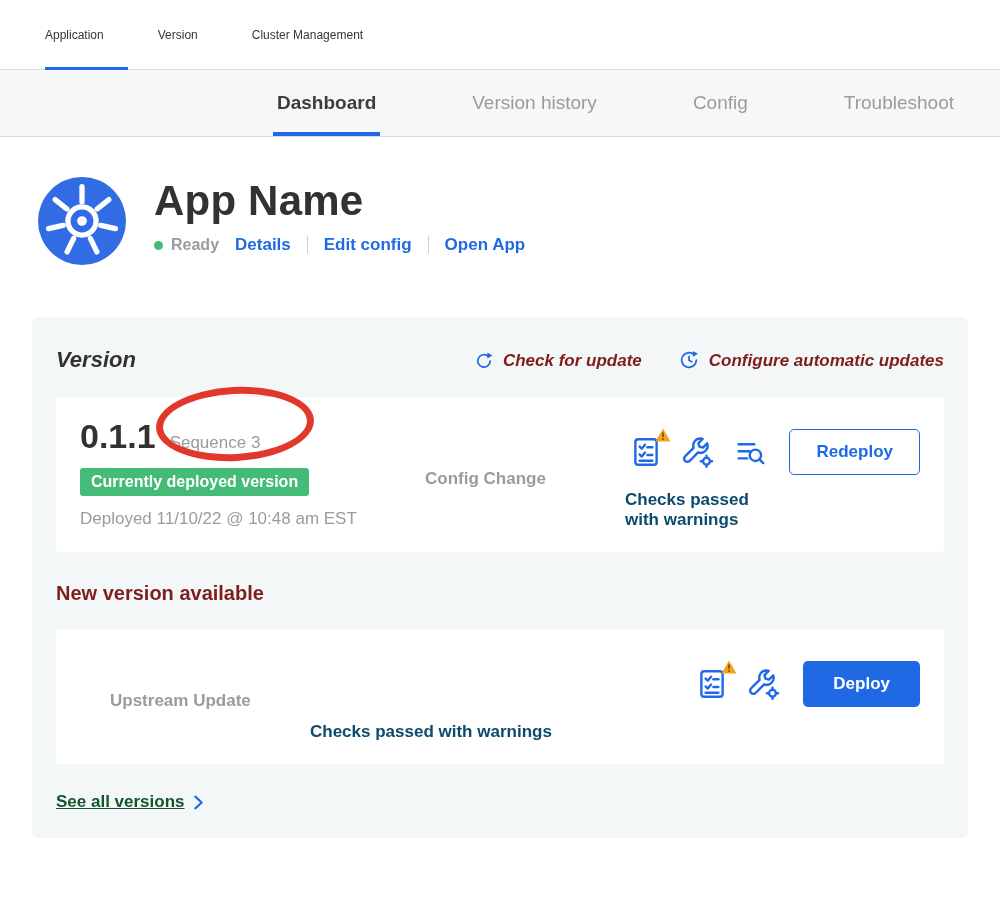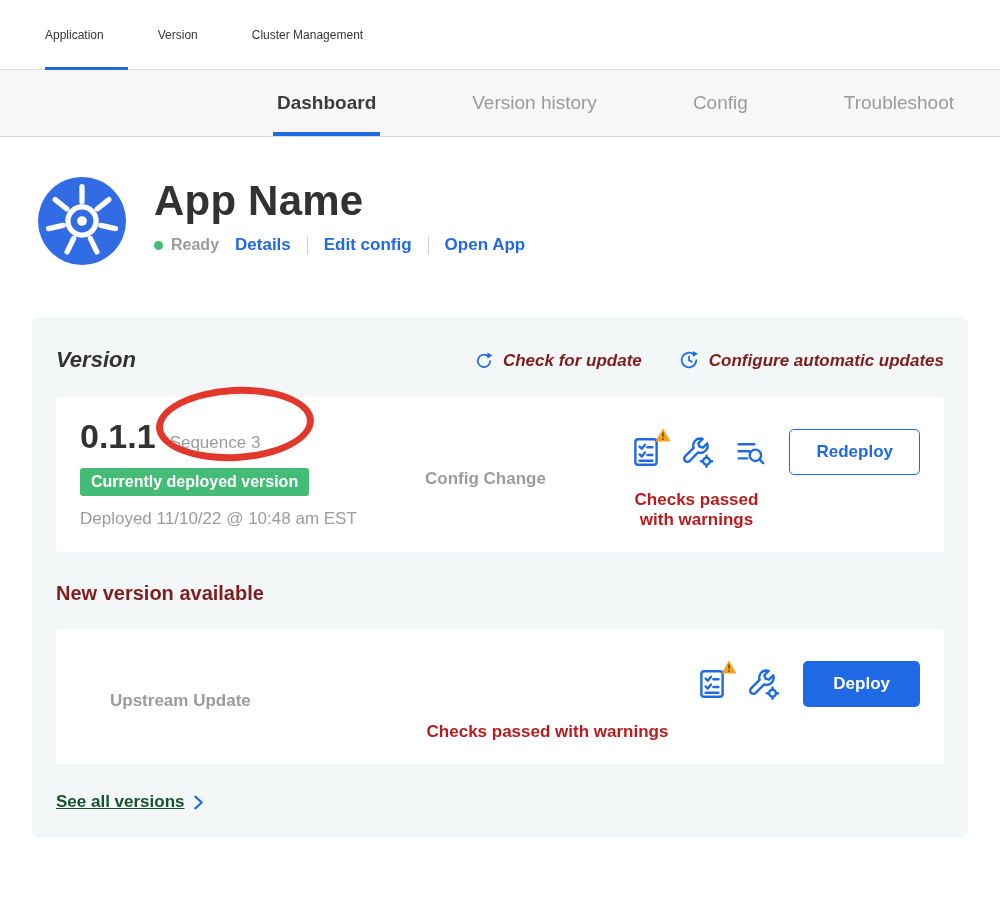--- a/index.html
+++ b/index.html
@@ -67,22 +67,22 @@
             margin-top:12px; }
   .icon-group { display:flex; align-items:center; gap:18px; }
   .chk-wrap { position:relative; width:34px; height:34px; cursor:pointer; }
   .chk-wrap .warn { position:absolute; top:-7px; right:-8px; width:16px; height:14px; }
   .ic { width:34px; height:34px; display:block; cursor:pointer; }
   .btn { font-family:inherit; font-size:17px; font-weight:700; border-radius:5px;
          cursor:pointer; }
   .btn-outline { background:#fff; color:#1f6ae4; border:1px solid #1f6ae4;
                  padding:12px 26px; }
   .btn-solid { background:#1f6ae4; color:#fff; border:none; padding:13px 30px; }
-  .checks-text { color:#b91c1c; font-size:17px; font-weight:700; margin-top:15px;
-                 text-align:center; }
+  .checks-text { color:#0c4a6e; font-size:17px; font-weight:700; margin-top:15px;
+                 text-align:left; }
   .card1 .checks-text { margin-right:152px; }
   .card2 .checks-text { margin-right:135px; }
 
   .new-version-heading { margin-top:30px; font-size:20px; font-weight:700;
                          color:#7f1d1d; }
 
   .see-all { margin-top:28px; display:flex; align-items:center; gap:8px;
              color:#14532d; font-size:17px; font-weight:700; cursor:pointer;text-decoration:underline; }
 
   

